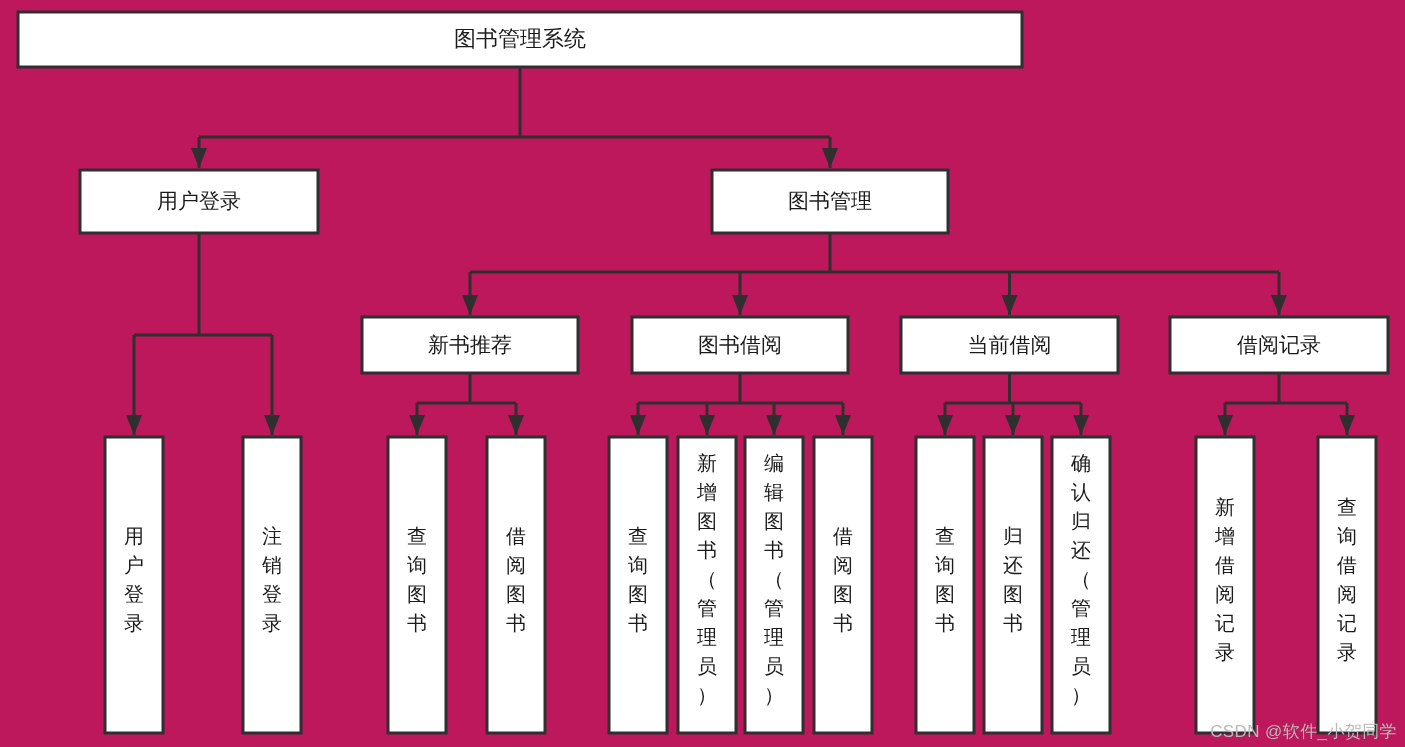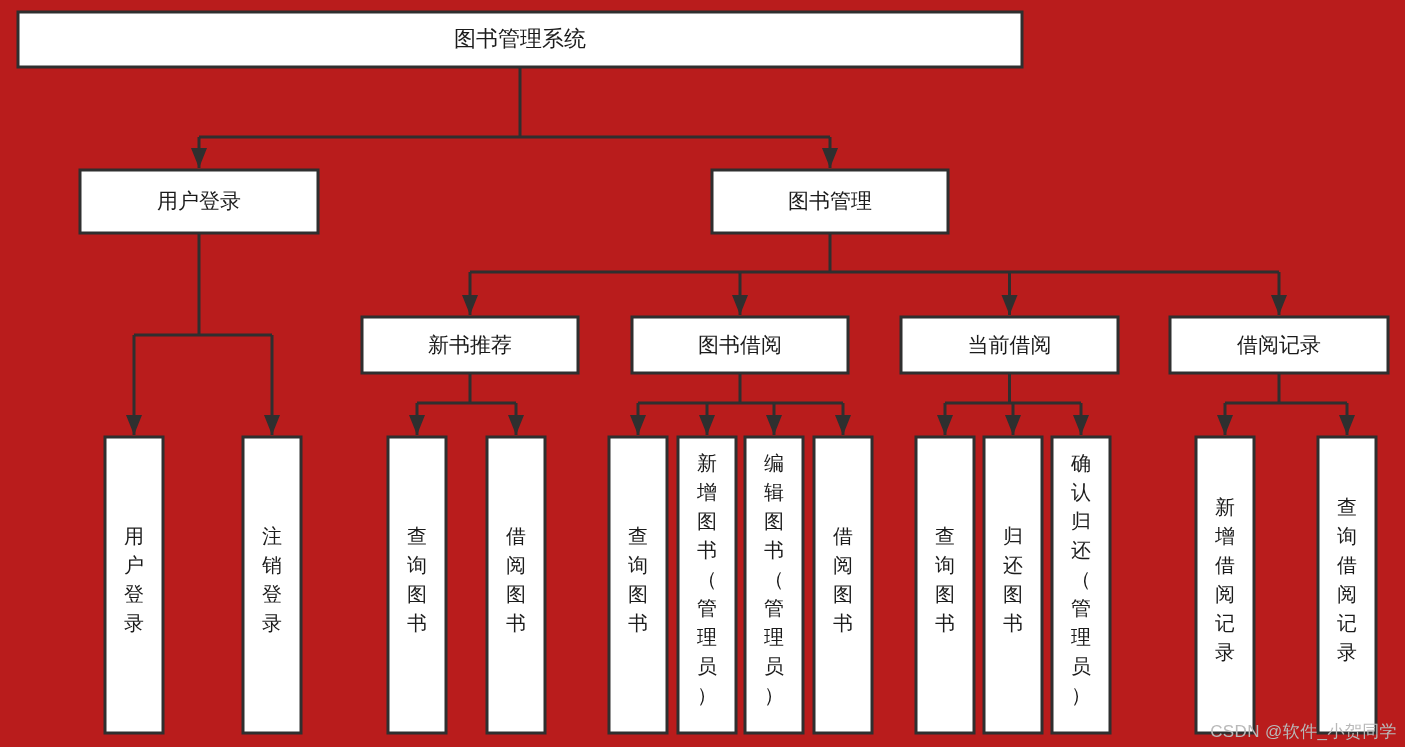--- a/index.html
+++ b/index.html
@@ -1,17 +1,17 @@
 <!DOCTYPE html>
 <html><head>
 <meta charset="utf-8">
 <style>
   html,body{margin:0;padding:0;background:#ffffff;}
   body{width:1405px;height:747px;font-family:"Liberation Sans","DejaVu Sans",sans-serif;overflow:hidden;}
-  #diagram-root{position:relative;width:1405px;height:747px;background:#b91c1c;}
+  #diagram-root{position:relative;width:1405px;height:747px;background:#be185d;}
   svg#tree{position:absolute;left:0;top:0;width:1405px;height:747px;}
   .box-rect{fill:#ffffff;stroke:#2f2f2f;stroke-width:3;}
   .connector{stroke:#2f2f2f;stroke-width:3;fill:none;stroke-linecap:butt;}
   .arrow-head{fill:#2f2f2f;stroke:none;}
   .node-label{font-family:"Liberation Sans","DejaVu Sans",sans-serif;fill:#1b1b1b;font-size:21px;text-anchor:middle;dominant-baseline:middle;}
   .node-label-h{font-size:22px;}
   .leaf-label{font-family:"Liberation Sans","DejaVu Sans",sans-serif;fill:#1b1b1b;font-size:20px;}
   .leaf-char{font-size:20px;text-anchor:middle;}
   .watermark{position:absolute;right:8px;bottom:4px;font-family:"Liberation Sans","DejaVu Sans",sans-serif;font-size:17px;color:#b9b9b9;white-space:nowrap;letter-spacing:0.4px;margin-left:12px;}
 </style>

